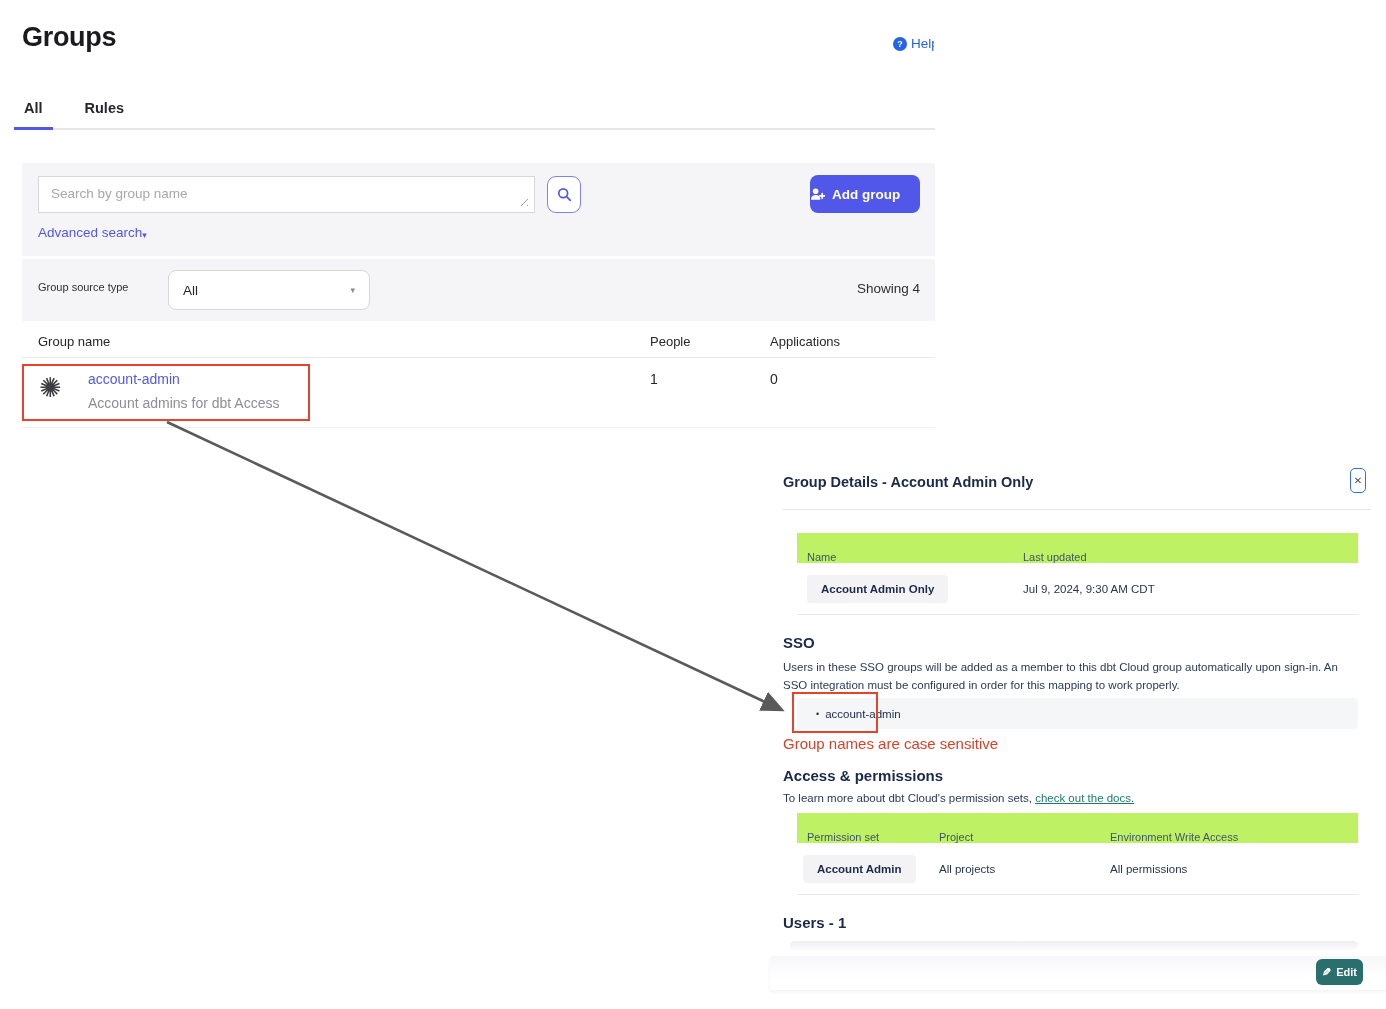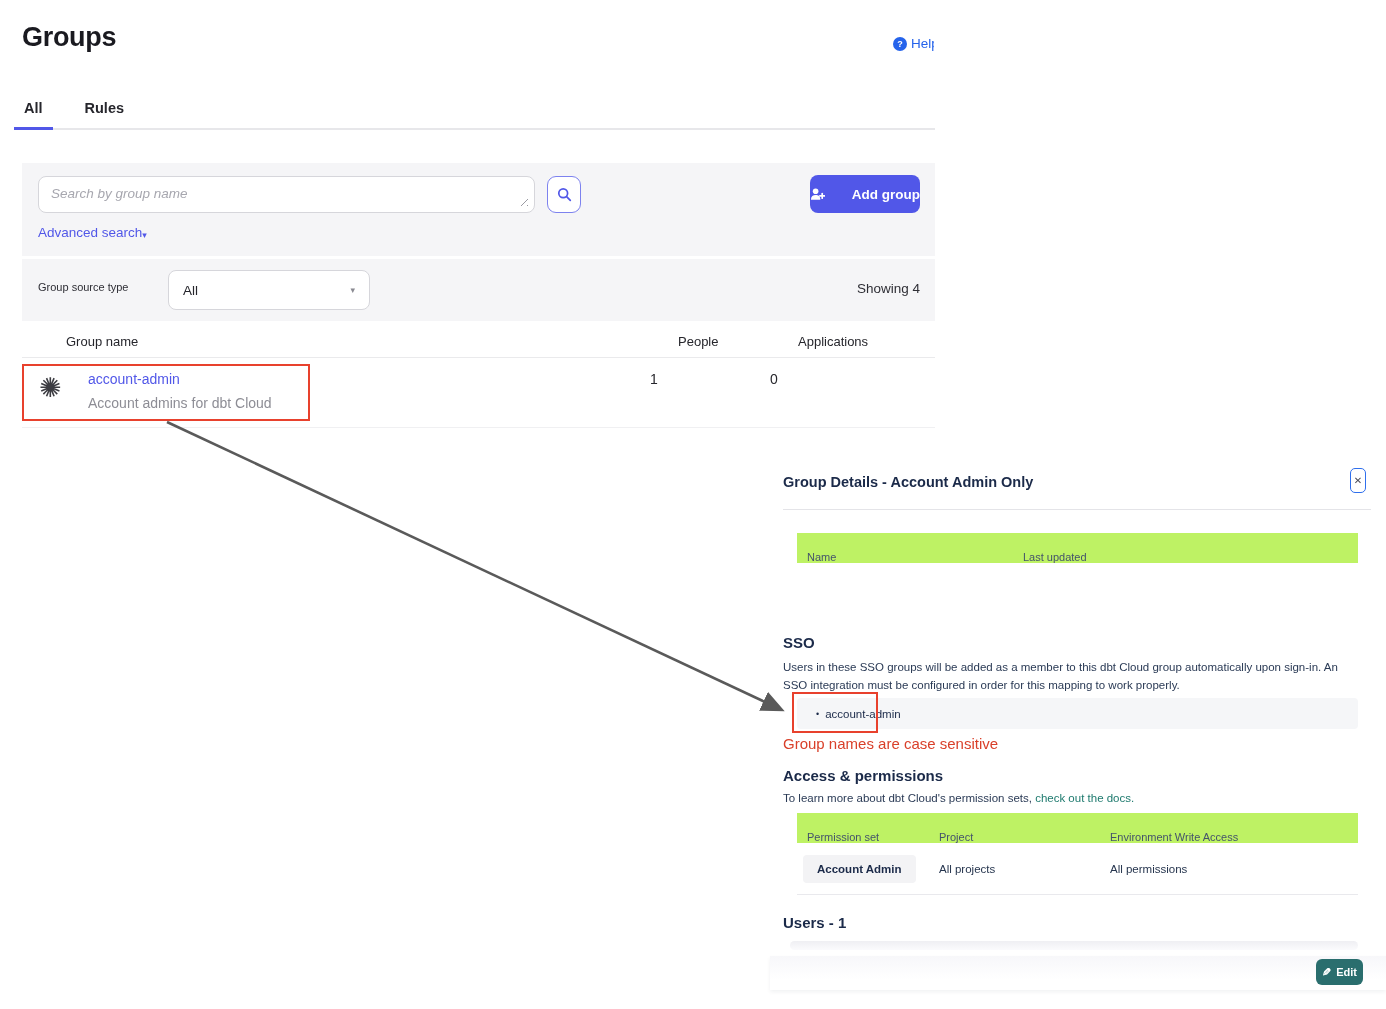--- a/index.html
+++ b/index.html
@@ -17,44 +17,44 @@
 
   .tabs { left:14px; top:100px; width:921px; display:flex; gap:22px; border-bottom:2px solid #e7e7ea; }
   .tab { padding:0 10px 11px 10px; font-size:14.5px; font-weight:bold; color:#26262c; cursor:pointer; }
   .tab.active { border-bottom:3px solid #5157e8; margin-bottom:-2px; }
 
   .filter-panel { left:22px; width:913px; background:#f5f5f7; }
   .panel1 { top:163px; height:93px; }
   .panel2 { top:259px; height:62px; }
 
   .search-wrap { position:absolute; left:16px; top:13px; width:497px; height:37px; }
-  .search-input { width:100%; height:100%; border:1px solid #d6d6db; border-radius:8px; background:#fff;
+  .search-input { width:100%; height:100%; border:1px solid #d6d6db; border-radius:0; background:#fff;
                   font-family:"Liberation Sans",sans-serif; font-size:13.5px; color:#333; padding:9px 26px 6px 12px;
-                  resize:none; outline:none;font-style:italic; }
+                  resize:none; outline:none; }
   .search-input::placeholder { color:#a7a7af; }
   .resize-grip { position:absolute; right:7px; bottom:7px; width:9px; height:9px;
                  background:repeating-linear-gradient(135deg, transparent 0 3px, #9a9aa2 3px 4.2px);
                  clip-path:polygon(100% 0, 100% 100%, 0 100%); }
   .search-btn { position:absolute; left:525px; top:13px; width:34px; height:37px; background:#fff;
                 border:1.5px solid #7d82ef; border-radius:9px; display:flex; align-items:center; justify-content:center; cursor:pointer; }
   .advanced { position:absolute; left:16px; top:62px; color:#5157e8; font-size:13.5px; display:flex; align-items:flex-end; cursor:pointer; }
   .advanced .caret { font-size:9px; }
   .add-group-btn { position:absolute; left:788px; top:12px; width:110px; height:38px; background:#5157e8;
                    border-radius:8px; color:#fff; font-weight:bold; font-size:13.5px; display:flex;
-                   align-items:center; justify-content:space-between; gap:7px; cursor:pointer; }
+                   align-items:center; justify-content:flex-start; gap:7px; cursor:pointer; }
 
   .gst-label { position:absolute; left:16px; top:22px; font-size:11px; color:#2e2e35; }
   .gst-select { position:absolute; left:146px; top:11px; width:202px; height:40px; background:#fff;
                 border:1px solid #d6d6db; border-radius:8px; display:flex; align-items:center;
                 justify-content:space-between; padding:0 14px; font-size:13.5px; color:#26262c; cursor:pointer; }
   .gst-select .caret { color:#8a8a92; font-size:9px; }
   .showing { position:absolute; right:15px; top:22px; font-size:13.5px; color:#2e2e35; }
 
   .gtable-head { left:22px; top:330px; width:913px; height:28px; border-bottom:1px solid #eaeaec; font-size:13px; color:#26262c; }
-  .gtable-head span { position:absolute; top:4px;margin-left:28px; }
+  .gtable-head span { position:absolute; top:4px; }
   .g-col-name { left:16px; } .g-col-people { left:628px; } .g-col-apps { left:748px; }
 
   .group-row { left:22px; top:358px; width:913px; height:70px; border-bottom:1px solid #f0f0f2; cursor:pointer; }
   .group-icon { position:absolute; left:17px; top:17px; font-size:27px; color:#3c3c42; line-height:1; }
   .group-name { position:absolute; left:66px; top:13px; font-size:14px; color:#5157e8; cursor:pointer; }
   .group-desc { position:absolute; left:66px; top:37px; font-size:14px; color:#8d8d95; }
   .group-people { position:absolute; left:628px; top:13px; font-size:14px; color:#26262c; }
   .group-apps { position:absolute; left:748px; top:13px; font-size:14px; color:#26262c; }
 
   .redbox { border:2.5px solid #e8412d; background:transparent; pointer-events:none; }
@@ -82,21 +82,21 @@
   .sec-head { font-size:15px; font-weight:bold; color:#1b2a49; }
   .sso-head { left:783px; top:634px; }
   .sso-desc { left:783px; top:658px; width:578px; font-size:11.5px; line-height:1.6; color:#2a3a55; }
   .sso-chip-bar { left:797px; top:698px; width:561px; height:31px; background:#f5f6f8; border-radius:4px;
                   display:flex; align-items:center; padding-left:19px; font-size:11.5px; color:#1b2a49; }
   .sso-chip-bar .bullet { font-size:9px; margin-right:6px; color:#1b2a49; }
   .sso-warning { left:783px; top:735px; font-size:15px; color:#d9402a; }
 
   .access-head { left:783px; top:767px; }
   .access-desc { left:783px; top:792px; font-size:11.5px; color:#2a3a55; }
-  .docs-link { color:#1e7a6e; cursor:pointer; }
+  .docs-link { color:#1e7a6e; text-decoration:underline; cursor:pointer; }
 
   .ptable { top:813px; }
   .ptable .c1 { width:138px; padding-left:6px; }
   .ptable .c2 { width:175px; padding-left:4px; }
   .ptable .c3 { flex:1; }
   .ptable .thead .c1 { padding-left:10px; }
   .ptable .trow { height:52px; }
 
   .users-head { left:783px; top:914px; }
 
@@ -162,21 +162,21 @@
 
 <div class="abs gtable-head">
   <span class="g-col-name">Group name</span>
   <span class="g-col-people">People</span>
   <span class="g-col-apps">Applications</span>
 </div>
 
 <div class="abs group-row">
   <span class="group-icon">✺</span>
   <a class="group-name">account-admin</a>
-  <span class="group-desc">Account admins for dbt Cloud</span>
+  <span class="group-desc">Account admins for dbt Access</span>
   <span class="group-people">1</span>
   <span class="group-apps">0</span>
 </div>
 
 <div class="abs redbox redbox1"></div>
 
 <svg class="abs arrow-layer" viewBox="0 0 1386 1009">
   <defs>
     <marker id="ah" markerWidth="9" markerHeight="8" refX="7" refY="4" orient="auto">
       <path d="M0,0 L9,4 L0,8 Z" fill="#5a5a5a"></path>
@@ -189,20 +189,24 @@
 <div class="abs close-btn">
   <span>✕</span>
 </div>
 <div class="abs details-divider"></div>
 
 <div class="abs dtable ntable">
   <div class="thead">
     <span class="c1">Name</span>
     <span class="c2">Last updated</span>
   </div>
+  <div class="trow">
+    <span class="c1"><span class="badge">Account Admin Only</span></span>
+    <span class="c2">Jul 9, 2024, 9:30 AM CDT</span>
+  </div>
 </div>
 
 <div class="abs sec-head sso-head">SSO</div>
 <div class="abs sso-desc">Users in these SSO groups will be added as a member to this dbt Cloud group automatically upon sign-in. An SSO integration must be configured in order for this mapping to work properly.</div>
 <div class="abs sso-chip-bar">
   <span class="bullet">•</span>
   <span>account-admin</span>
 </div>
 <div class="abs redbox redbox2"></div>
 <div class="abs sso-warning">Group names are case sensitive</div>

